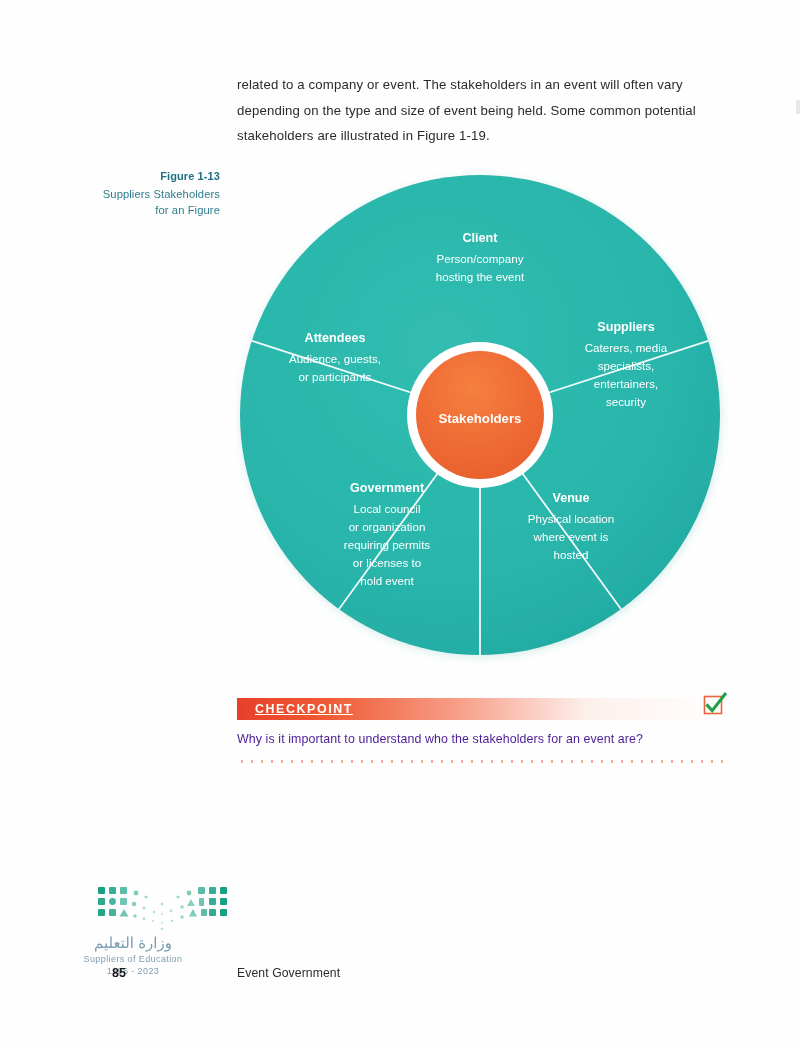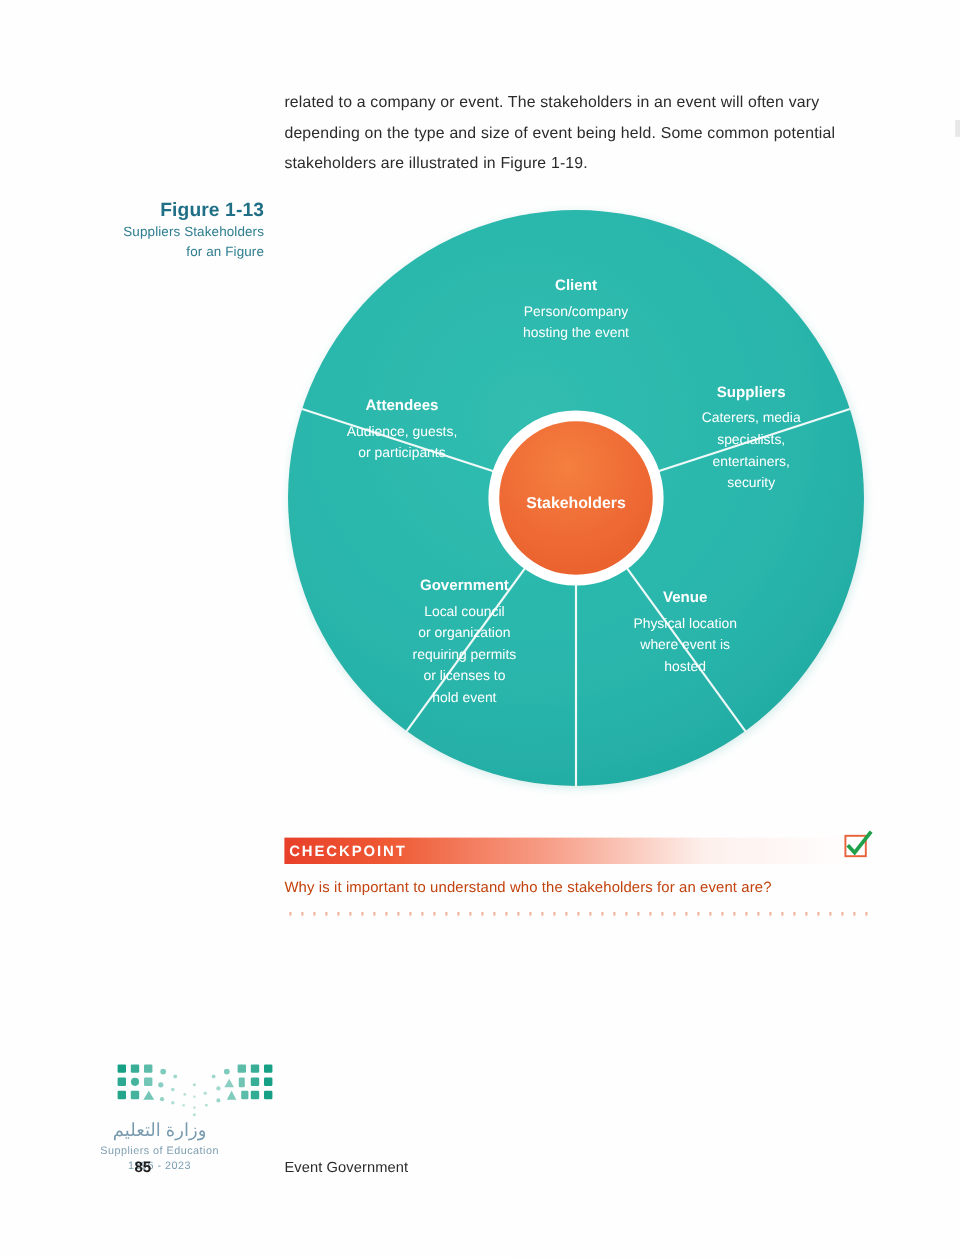--- a/index.html
+++ b/index.html
@@ -40,21 +40,21 @@
     text-align: right;
     color: #2e7d8f;
     font-size: 11.2px;
     line-height: 16.5px;
     letter-spacing: 0.1px;
   }
   .fig-caption .fig-num {
     display: block;
     font-weight: bold;
     color: #1f6f86;
-    font-size: 16px;
+    font-size: 11px;
     margin-bottom: 1px;
   }
   .fig-caption .fig-title-l1,
   .fig-caption .fig-title-l2 { display: block; }
 
   
   .diagram {
     position: absolute;
     left: 235px;
     top: 168px;
@@ -81,32 +81,33 @@
     height: 22px;
     background: linear-gradient(to right, #e8402a 0%, #ef5a34 18%, #f7a08a 46%, #fdf0ec 72%, #ffffff 100%);
     display: flex;
     align-items: center;
   }
   .cp-bar-label {
     color: #ffffff;
     font-weight: bold;
     font-size: 12.4px;
     letter-spacing: 1.6px;
-    padding-left: 4px;
+    padding-left: 18px;
+    text-decoration: underline;
   }
   .cp-check {
     position: absolute;
     right: -4px;
     top: -7px;
     width: 26px;
     height: 26px;
   }
   .cp-question {
     margin-top: 12px;
-    color: #c2410c;
+    color: #4c1d95;
     font-size: 12.4px;
     letter-spacing: 0.1px;
   }
   .cp-dots {
     margin-top: 14px;
     height: 3px;
     background-image: radial-gradient(circle, #f0a98f 0 1.2px, transparent 1.3px);
     background-size: 10px 3px;
     background-repeat: repeat-x;
     opacity: 0.95;

